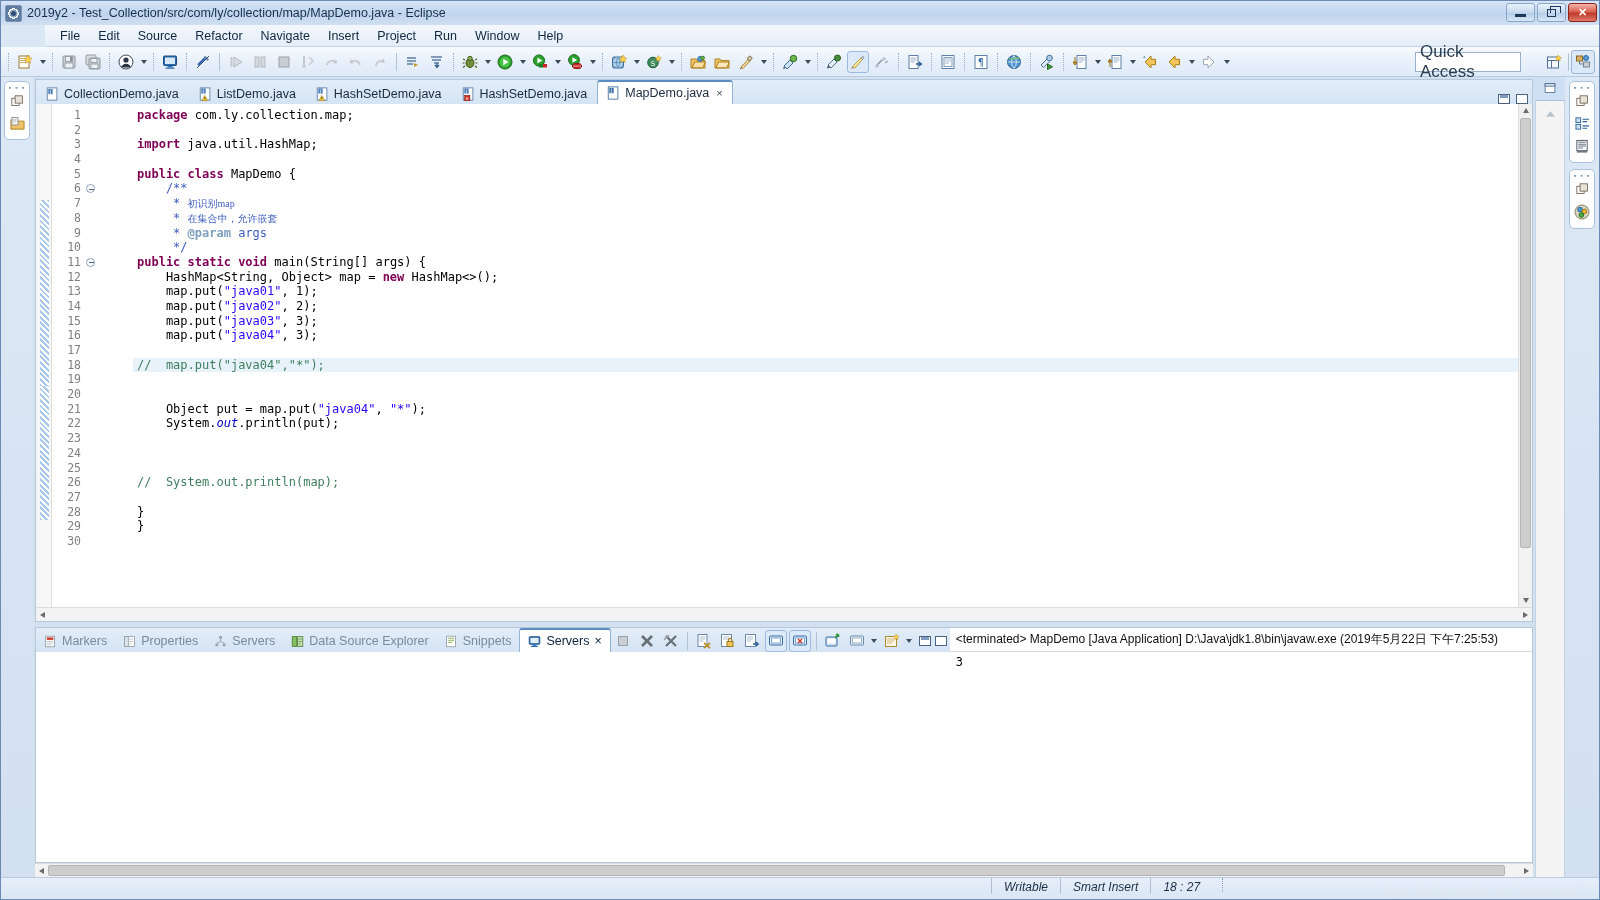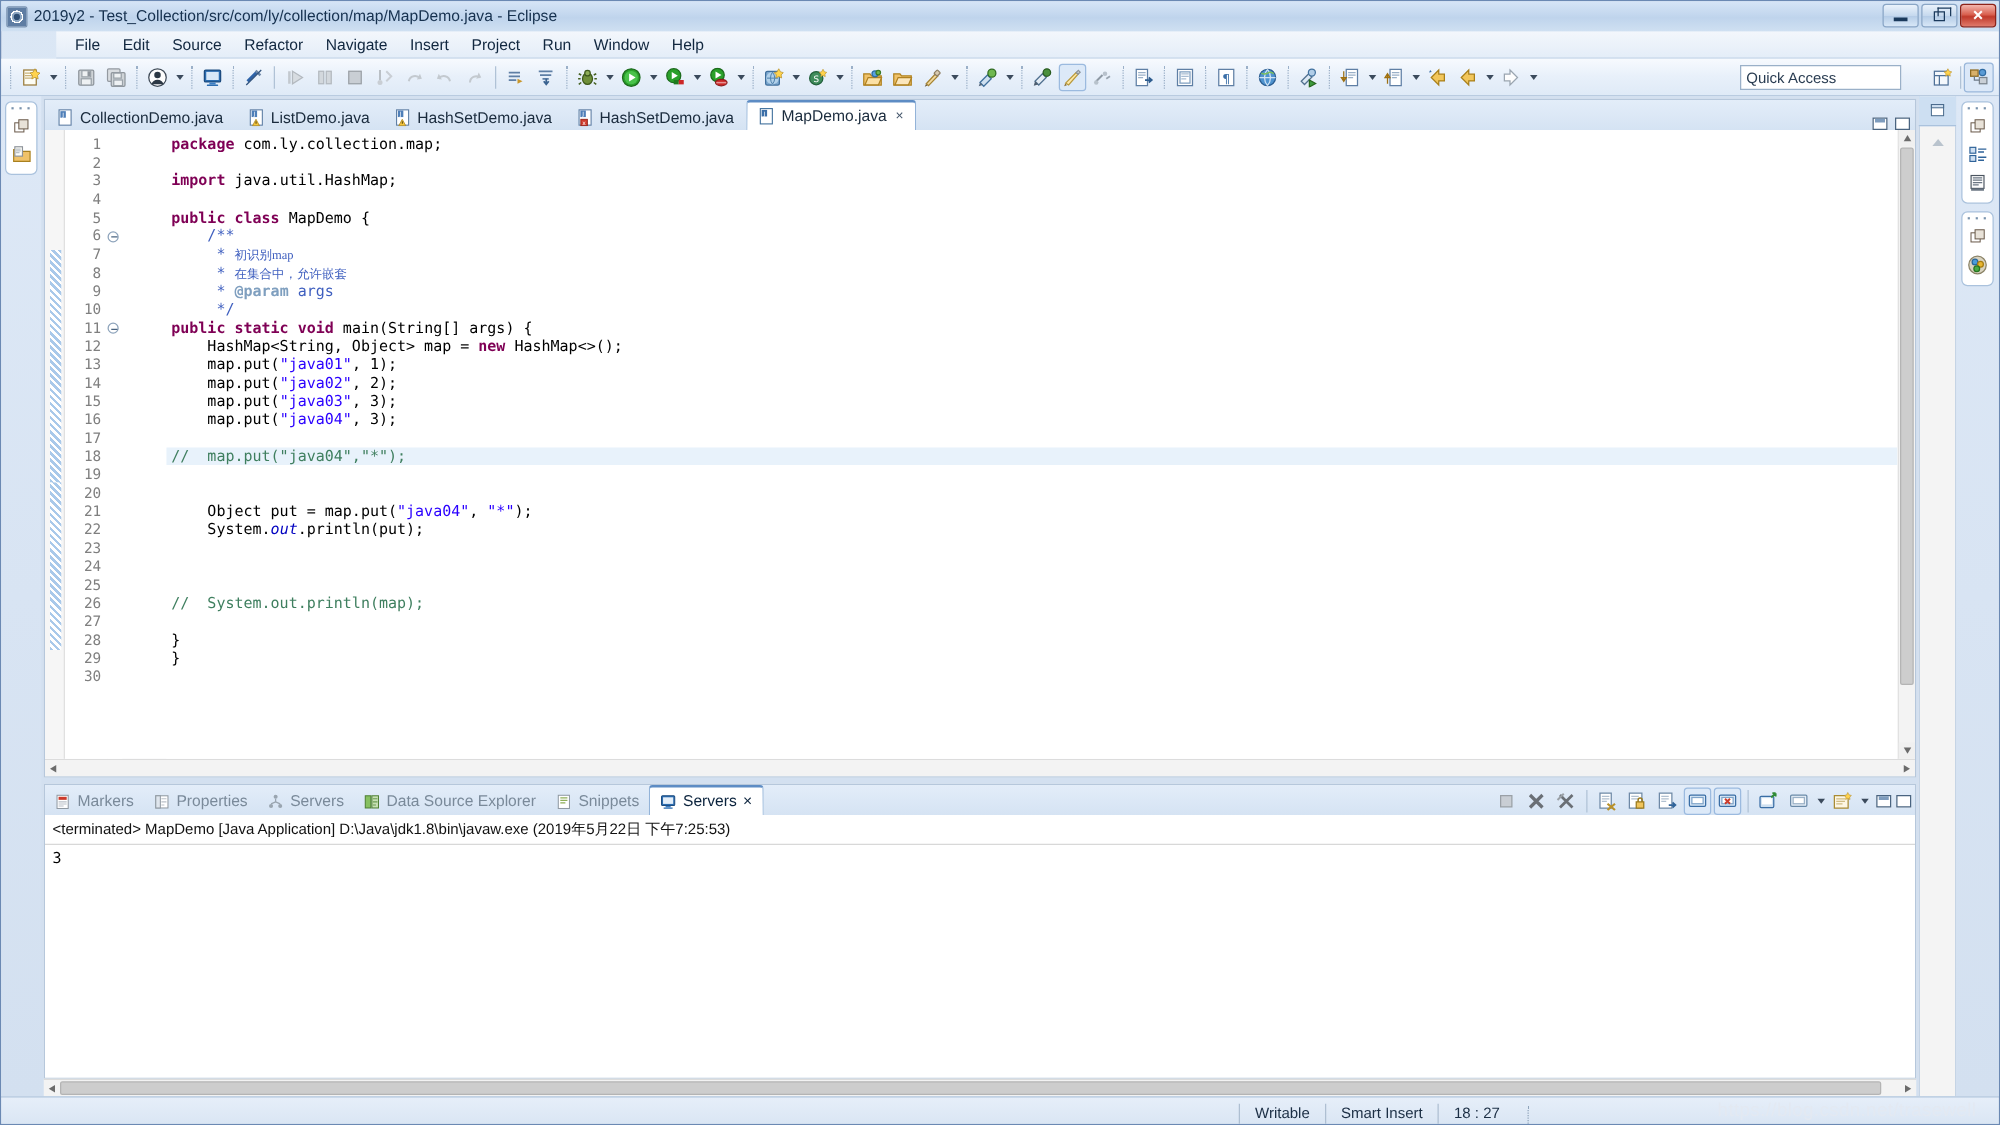--- a/index.html
+++ b/index.html
@@ -94,23 +94,23 @@
     display:flex; align-items:center; justify-content:center;
   }
   .tb-arrow i {
     display:block; width:0; height:0;
     border-left:3.5px solid transparent; border-right:3.5px solid transparent;
     border-top:4px solid #3b4a5c;
   }
   .ic { width:16px; height:16px; display:block; }
   .quick-access {
     position: absolute; right: 78px; top: 5px;
-    width: 129px; height: 20px;
+    width: 106px; height: 20px;
     background:#fff; border:1px solid #9ab0c8;
-    font-size: 12px; color:#2a3d52;
+    font-size: 17px; color:#2a3d52;
     display:flex; align-items:center; padding-left:4px;
   }
   .tb-right { position:absolute; right: 4px; top: 3px; display:flex; align-items:center; gap:2px; }
   .persp-btn {
     width:24px; height:24px; border:1px solid transparent; border-radius:3px;
     display:flex; align-items:center; justify-content:center;
   }
   .persp-btn.active { background:#dbe8f8; border-color:#9ab7da; }
 
   
@@ -237,21 +237,21 @@
     display:flex; align-items:center;
   }
   .h-arrow { width:13px;height:13px;display:flex;align-items:center;justify-content:center;}
   .h-arrow i{width:0;height:0;border-top:3.5px solid transparent;border-bottom:3.5px solid transparent;}
   .h-arrow.left i{border-right:5px solid #6b6b6b;}
   .h-arrow.right i{border-left:5px solid #6b6b6b;}
 
   
   .console-panel {
     flex:1; margin: 5px 2px 0 2px;
-    display:flex; flex-direction:column;
+    display:flex; flex-direction:row;
     background:#fff; border:1px solid #b6c7db;
     min-height:0;
   }
   .console-tabbar {
     height: 24px; flex:0 0 24px;
     display:flex; align-items:flex-end;
     background: linear-gradient(180deg,#e3edf9 0%, #d5e3f3 100%);
     position:relative;
   }
   .ctab {
@@ -291,23 +291,24 @@
   .outline-head {
     width:30px;height:24px;background:#cddff2;border-bottom:1px solid #aac2dd;
     display:flex;align-items:center;justify-content:center;
   }
 
   
   .statusbar {
     height: 22px; flex:0 0 22px;
     background: linear-gradient(180deg,#e6eef9 0%, #dae6f4 100%);
     border-top:1px solid #b9cbe0;
-    display:flex; align-items:flex-end;
+    display:flex; align-items:flex-start;
     font-size:12px; color:#1b2e44;
     position: relative;
+    font-style: italic;
   }
   .sb-cell { padding: 0 12px; height:18px; display:flex; align-items:center; }
   .sb-div { width:1px; height:16px; background:#aebfd2; }
   .sb-dots { width:1px;height:14px;border-left:1px dotted #8fa4bb;margin:0 10px; }
   .watermark {
     position:absolute; right: 18px; top: 2px;
     font-size: 15px; color: #e3e9f2; font-family:"Liberation Sans", sans-serif;
     letter-spacing: 0.3px;
   }
   .bottom-hscroll {

